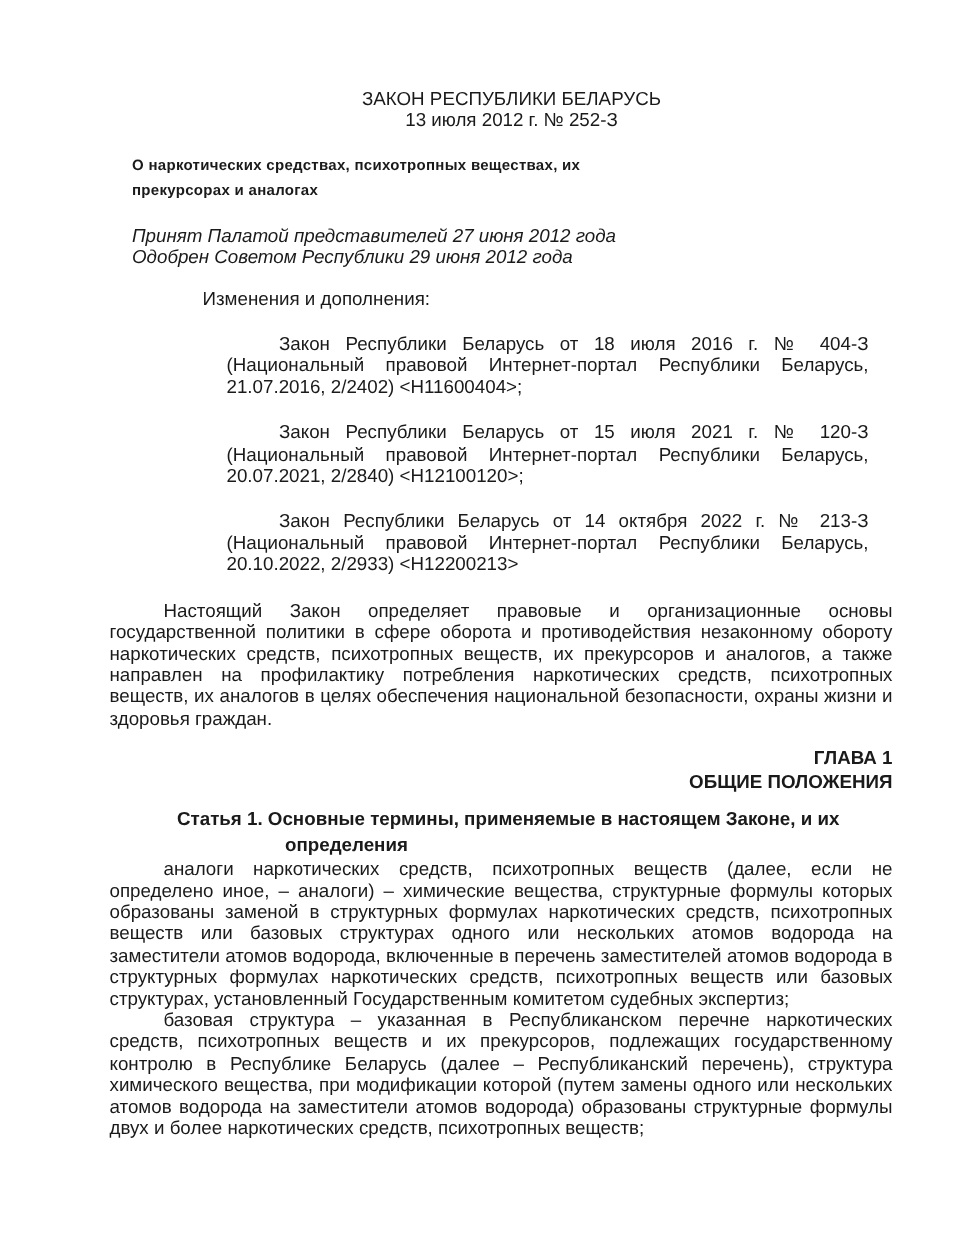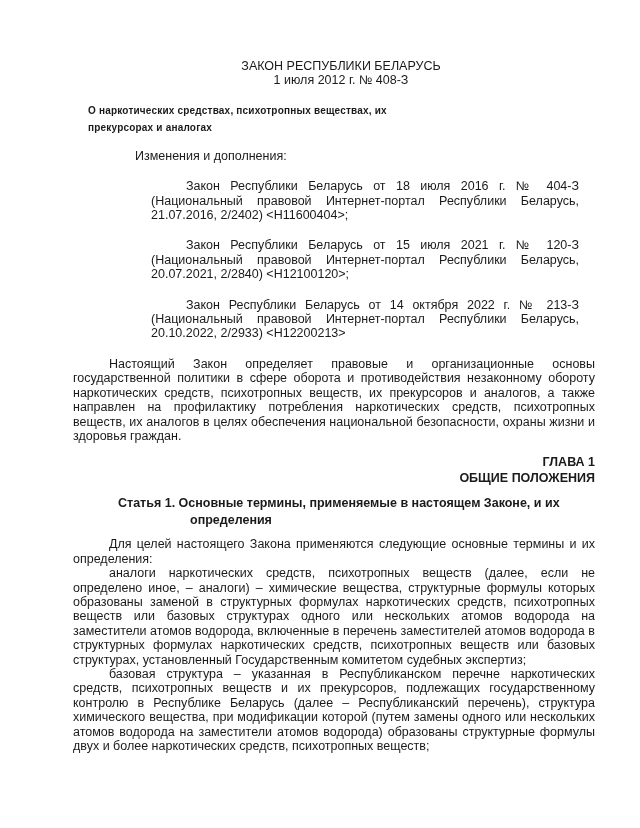--- a/index.html
+++ b/index.html
@@ -76,41 +76,44 @@
     margin-top: 8px;
   }
 </style>
 </head>
 <body>
 
 <div class="page">
 
   <div class="doc-header">
     <div>ЗАКОН РЕСПУБЛИКИ БЕЛАРУСЬ</div>
-    <div>1 июля 2012 г. № 408-З</div>
+    <div>13 июля 2012 г. № 252-З</div>
   </div>
 
   <div class="doc-title">О наркотических средствах, психотропных веществах, их прекурсорах и аналогах</div>
 
+  <div class="adoption">
+    <div>Принят Палатой представителей 27 июня 2012 года</div>
+    <div>Одобрен Советом Республики 29 июня 2012 года</div>
+  </div>
 
   <div class="amendments">
     <div class="amendments-label">Изменения и дополнения:</div>
     <p class="amendment">Закон Республики Беларусь от 18 июля 2016 г. № 404-З (Национальный правовой Интернет-портал Республики Беларусь, 21.07.2016, 2/2402) &lt;H11600404&gt;;</p>
     <p class="amendment">Закон Республики Беларусь от 15 июля 2021 г. № 120-З (Национальный правовой Интернет-портал Республики Беларусь, 20.07.2021, 2/2840) &lt;H12100120&gt;;</p>
     <p class="amendment">Закон Республики Беларусь от 14 октября 2022 г. № 213-З (Национальный правовой Интернет-портал Республики Беларусь, 20.10.2022, 2/2933) &lt;H12200213&gt;</p>
   </div>
 
   <p class="body-par preamble">Настоящий Закон определяет правовые и организационные основы государственной политики в сфере оборота и противодействия незаконному обороту наркотических средств, психотропных веществ, их прекурсоров и аналогов, а также направлен на профилактику потребления наркотических средств, психотропных веществ, их аналогов в целях обеспечения национальной безопасности, охраны жизни и здоровья граждан.</p>
 
   <div class="chapter">
     <div>ГЛАВА 1</div>
     <div>ОБЩИЕ ПОЛОЖЕНИЯ</div>
   </div>
 
   <div class="article-heading">Статья 1. Основные термины, применяемые в настоящем Законе, и их определения</div>
 
-  <p class="body-par intro">Для целей настоящего Закона применяются следующие основные термины и их определения:</p>
 
   <p class="body-par">аналоги наркотических средств, психотропных веществ (далее, если не определено иное, – аналоги) – химические вещества, структурные формулы которых образованы заменой в структурных формулах наркотических средств, психотропных веществ или базовых структурах одного или нескольких атомов водорода на заместители атомов водорода, включенные в перечень заместителей атомов водорода в структурных формулах наркотических средств, психотропных веществ или базовых структурах, установленный Государственным комитетом судебных экспертиз;</p>
 
   <p class="body-par">базовая структура – указанная в Республиканском перечне наркотических средств, психотропных веществ и их прекурсоров, подлежащих государственному контролю в Республике Беларусь (далее – Республиканский перечень), структура химического вещества, при модификации которой (путем замены одного или нескольких атомов водорода на заместители атомов водорода) образованы структурные формулы двух и более наркотических средств, психотропных веществ;</p>
 
 </div>
 
 </body></html>

